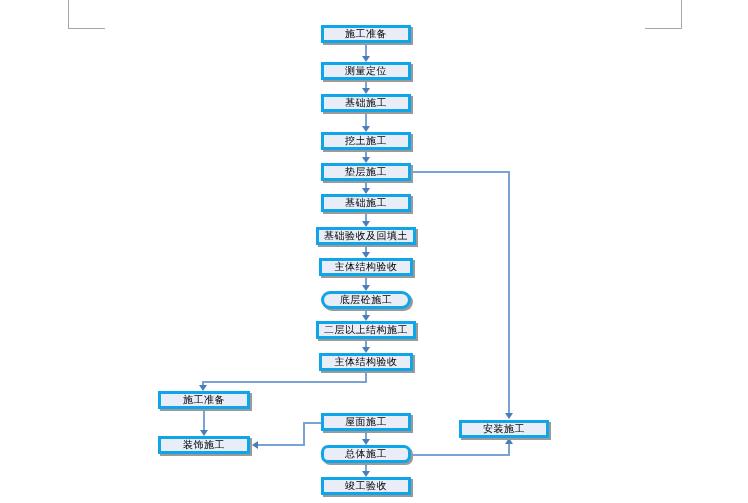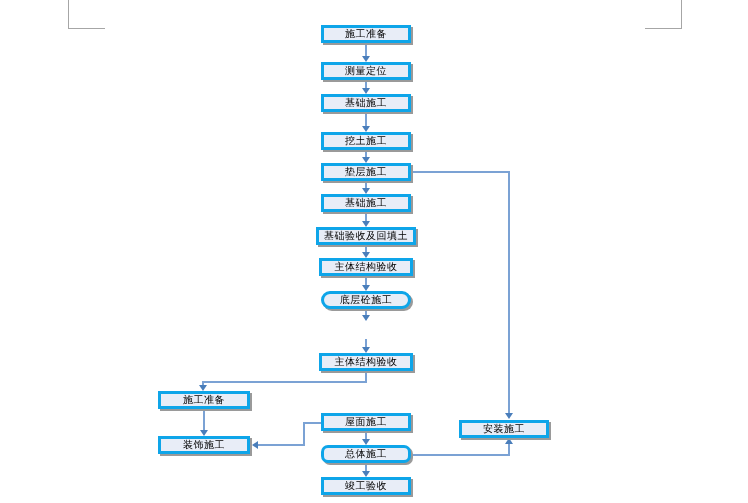--- a/index.html
+++ b/index.html
@@ -172,20 +172,23 @@
   </div>
 
   <div class="node" style="left:319px; top:258px; width:94px; height:18px;">
     <span>主体结构验收</span>
   </div>
 
   <div class="node" style="left:321px; top:291px; width:90px; height:18px;border-radius:9px;">
     <span>底层砼施工</span>
   </div>
 
+  <div class="node" style="left:316px; top:321px; width:100px; height:18px;">
+    <span>二层以上结构施工</span>
+  </div>
 
   <div class="node" style="left:319px; top:353px; width:94px; height:18px;">
     <span>主体结构验收</span>
   </div>
 
   <div class="node" style="left:158px; top:391px; width:92px; height:18px;">
     <span>施工准备</span>
   </div>
 
   <div class="node" style="left:321px; top:413px; width:90px; height:18px;">

